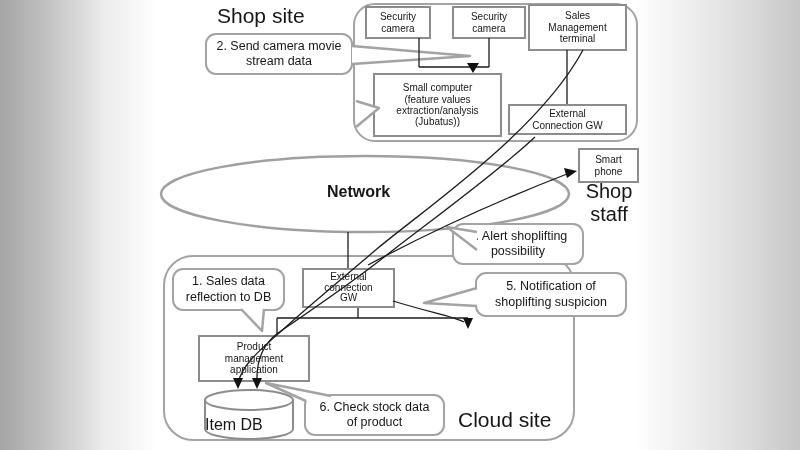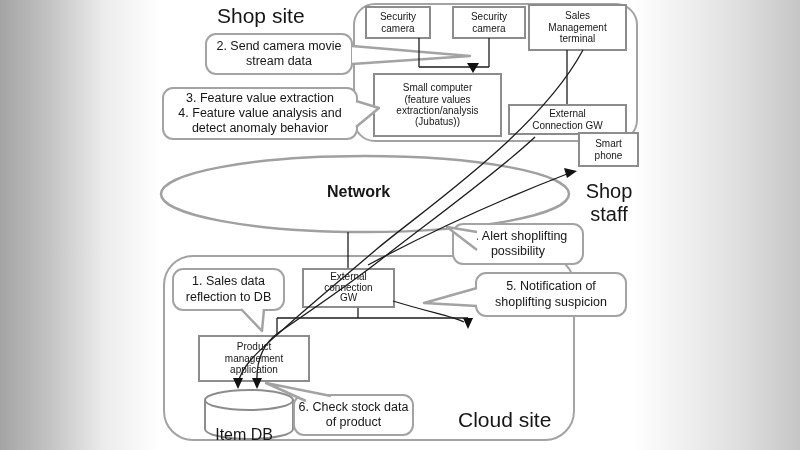--- a/index.html
+++ b/index.html
@@ -71,43 +71,40 @@
   <div class="node" style="left:528px; top:4px;  width:99px;  height:47px;">Sales
 Management
 terminal</div>
   <div class="node" style="left:373px; top:73px; width:129px; height:64px;">Small computer
 (feature values
 extraction/analysis
 (Jubatus))</div>
   <div class="node" style="left:508px; top:104px; width:119px; height:31px;">External
 Connection GW</div>
 
-  <div class="node" style="left:578px; top:132px; width:61px; height:35px;">Smart
+  <div class="node" style="left:578px; top:148px; width:61px; height:35px;">Smart
 phone</div>
 
   <div class="node" style="left:302px; top:268px; width:93px;  height:40px; line-height:1.05;">External
 connection
 GW</div>
   <div class="node" style="left:198px; top:335px; width:112px; height:47px;">Product
 management
 application</div>
-  <div class="big-label" style="left:205px; top:426px; width:68px; text-align:right; font-size:16px;">Item DB</div>
+  <div class="big-label" style="left:205px; top:416px; width:68px; text-align:left; font-size:16px;">Item DB</div>
 
   <div class="callout" style="left:205px; top:33px;  width:148px; height:42px;">2. Send camera movie
 stream data</div>
-  <div class="callout" style="left:162px; top:87px;  width:196px; height:53px;">3. Feature value extraction
-4. Feature value analysis and
-detect anomaly behavior</div>
   <div class="callout" style="left:172px; top:268px; width:113px; height:43px;">1. Sales data
 reflection to DB</div>
   <div class="callout" style="left:452px; top:223px; width:132px; height:42px;">7. Alert shoplifting
 possibility</div>
   <div class="callout" style="left:475px; top:272px; width:152px; height:45px;">5. Notification of
 shoplifting suspicion</div>
-  <div class="callout" style="left:293px; top:394px; width:121px; height:42px;">6. Check stock data
+  <div class="callout" style="left:304px; top:394px; width:141px; height:42px;">6. Check stock data
 of product</div>
 
   <svg class="over" width="800" height="450">
 
     <g fill="#ffffff" stroke="#a3a3a3" stroke-width="2.5" stroke-linejoin="round">
       <path d="M352,46 L470,56 L352,64"></path>
       <path d="M356,101 L379,108 L356,127"></path>
       <path d="M241,309 L262,331 L264,309"></path>
       <path d="M477,232 L447,227 L477,250"></path>
       <path d="M477,288 L424,303 L477,306"></path>

